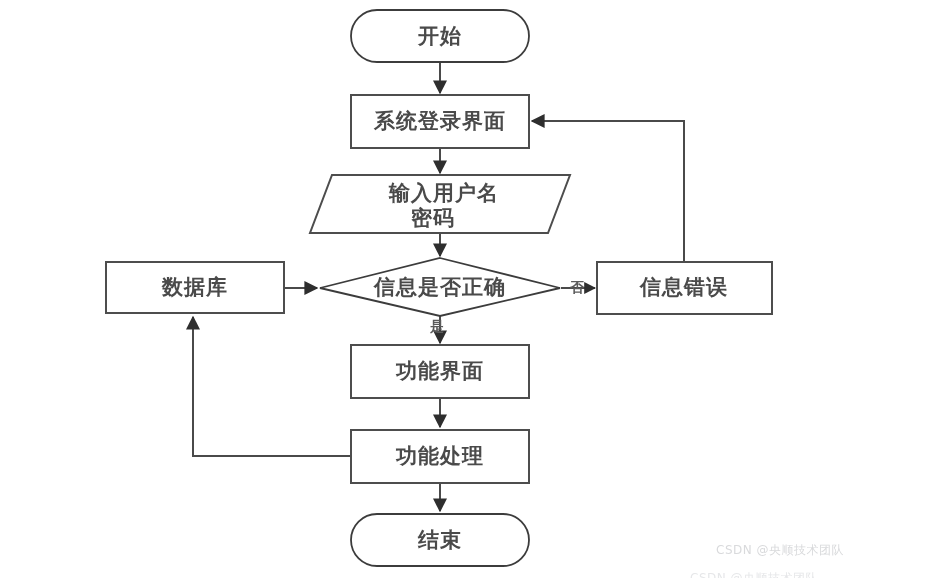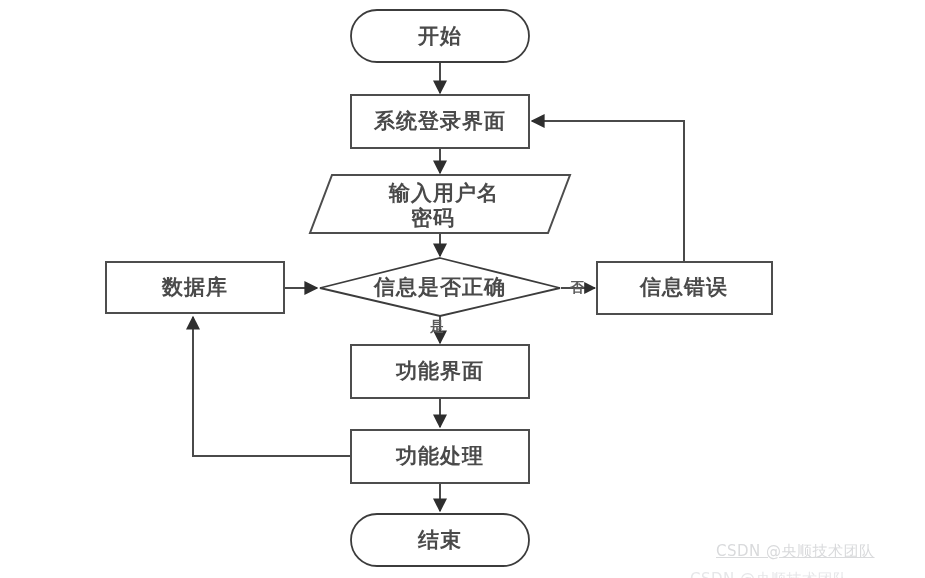--- a/index.html
+++ b/index.html
@@ -52,25 +52,24 @@
     font-family: "DejaVu Sans", "Liberation Sans", sans-serif;
     font-size: 14px;
     font-weight: 600;
     text-anchor: middle;
     dominant-baseline: middle;
   }
   .watermark {
     position: absolute;
     color: #d9dadc;
     font-family: "DejaVu Sans", "Liberation Sans", sans-serif;
-    font-size: 15px;
+    font-size: 12px;
     letter-spacing: 0.5px;
     white-space: nowrap;
     user-select: none;
-    text-decoration: underline;
   }
   .watermark.w1 {
     left: 716px;
     top: 542px;
   }
   .watermark.w2 {
     left: 690px;
     top: 570px;
     color: #e6e7e9;
   }

